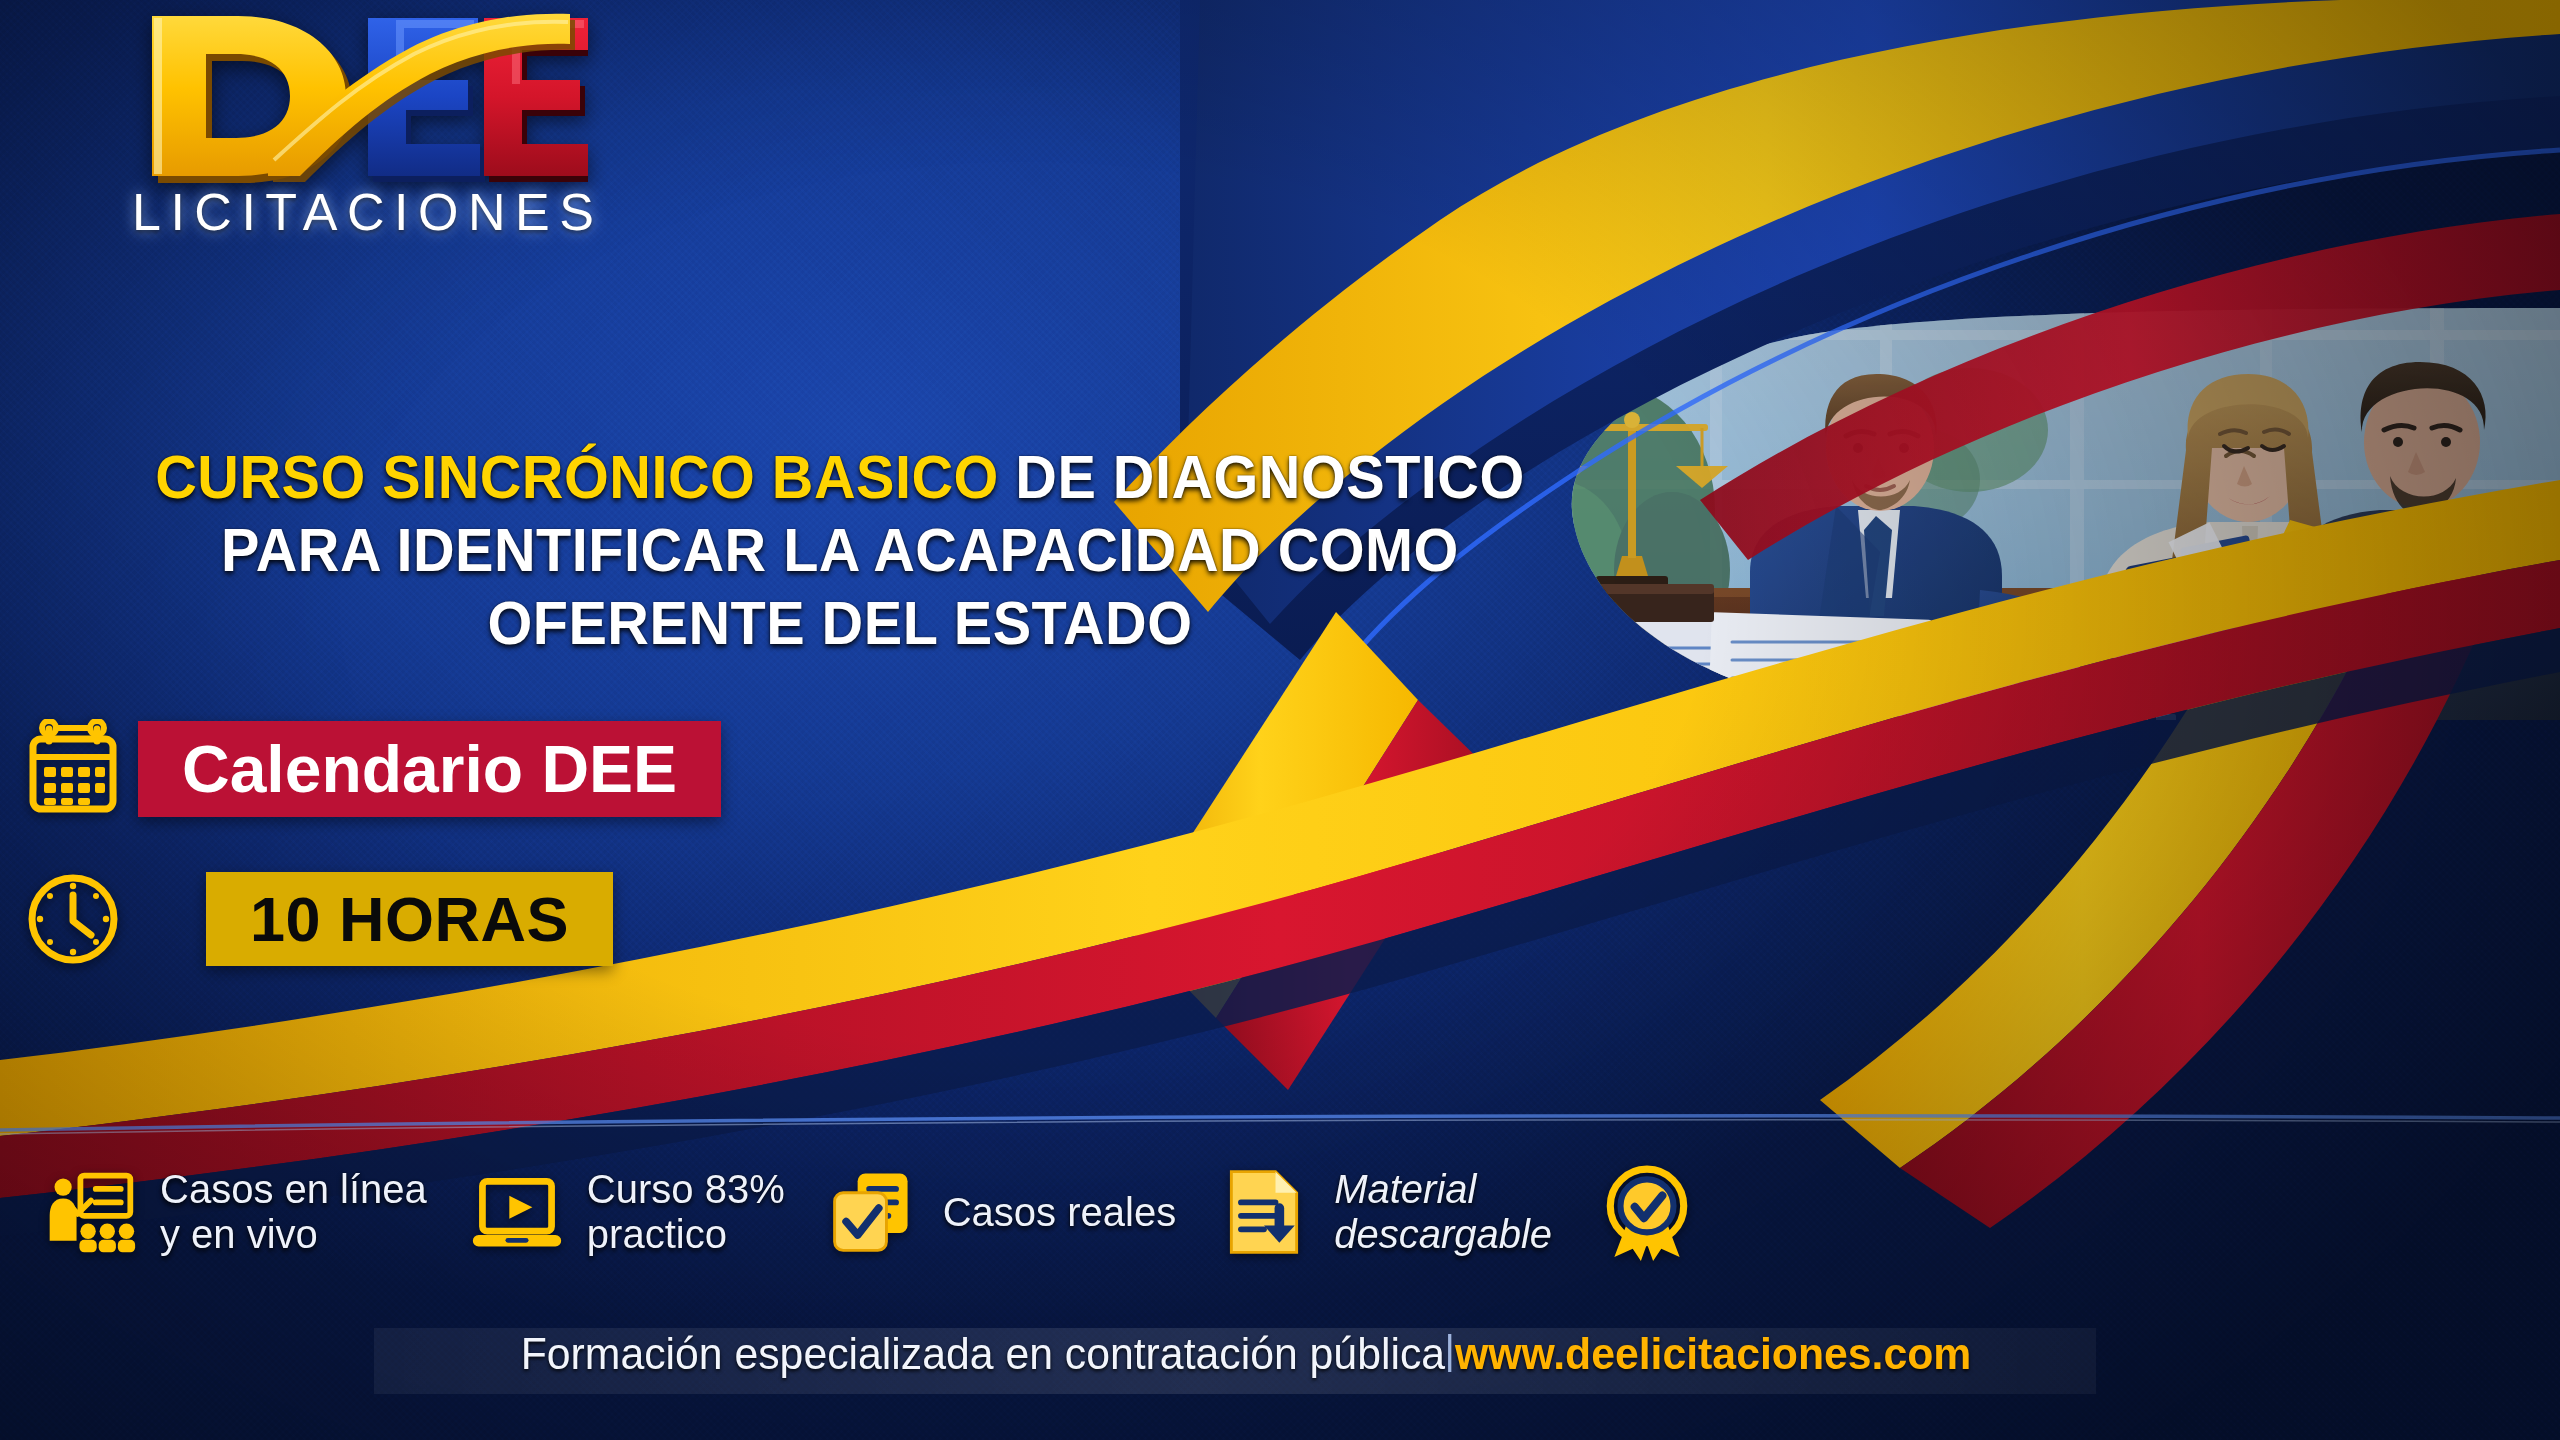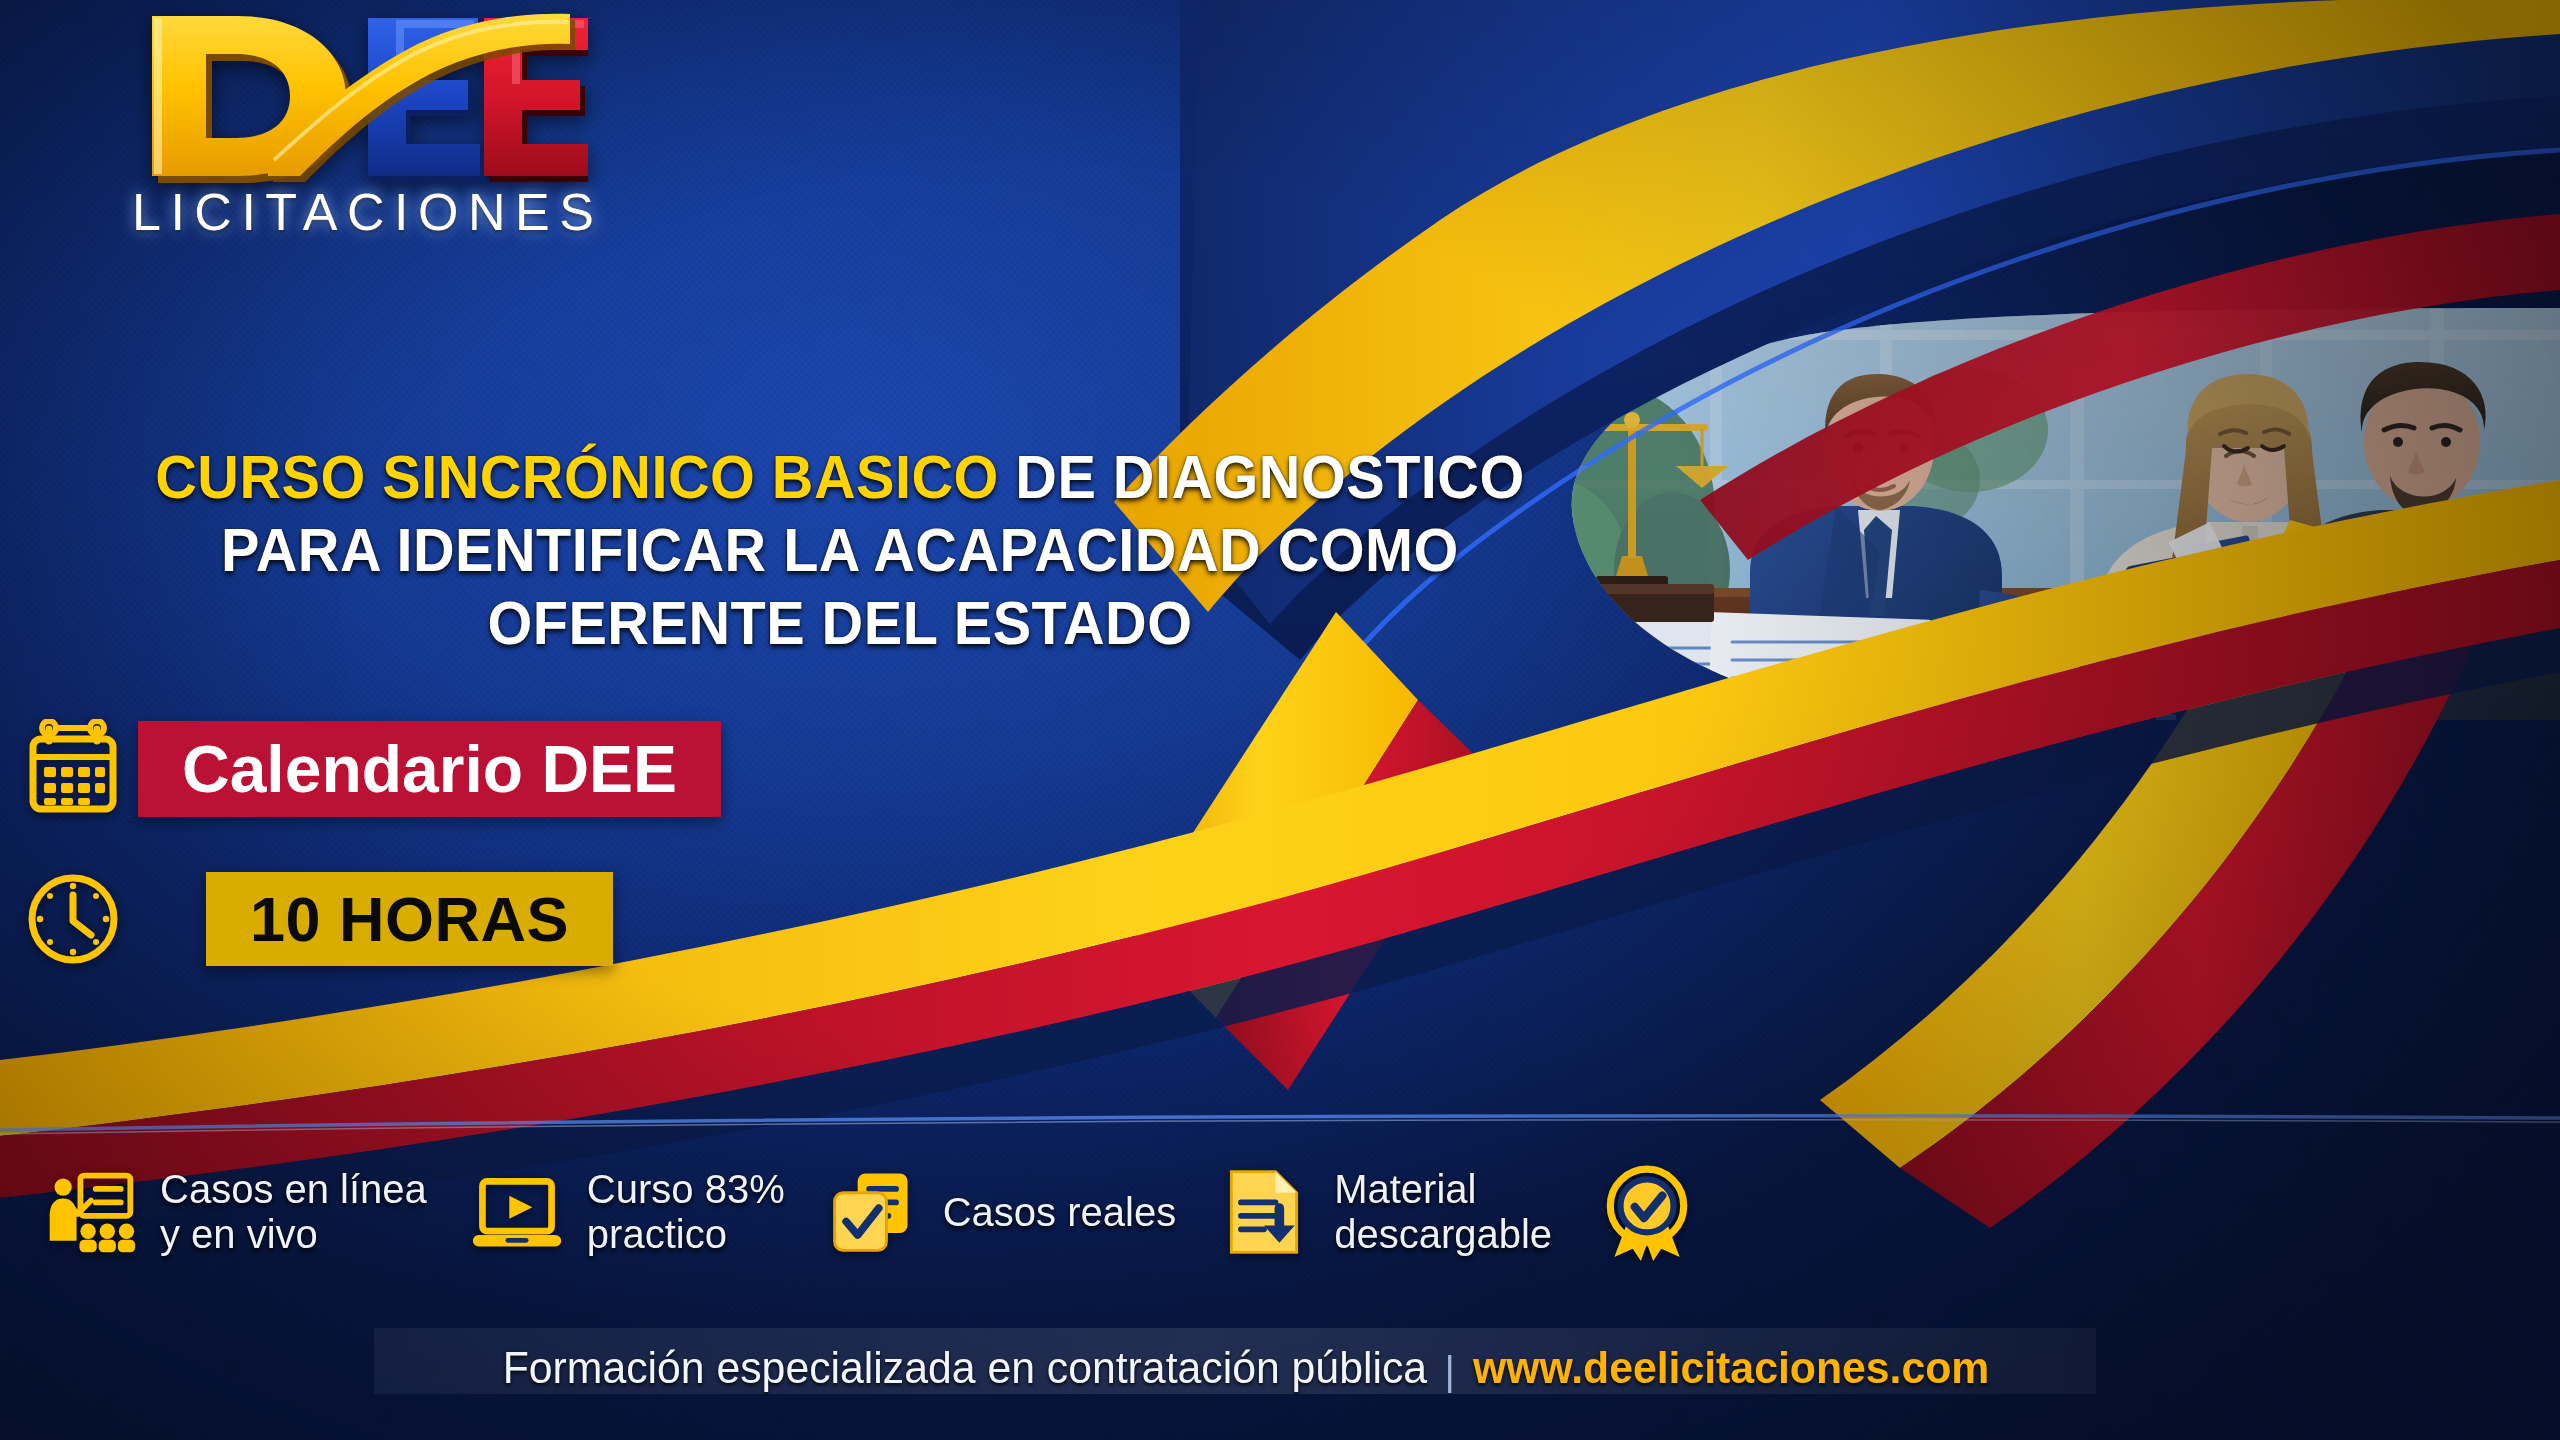--- a/index.html
+++ b/index.html
@@ -55,21 +55,21 @@
   #features{position:absolute;left:0;top:1128px;width:2560px;height:168px;
     display:flex;align-items:center;padding-left:42px;box-sizing:border-box;}
   .feature{display:flex;align-items:center;}
   .feature-icon{flex:0 0 auto;display:flex;align-items:center;justify-content:center;
     filter:drop-shadow(0 3px 5px rgba(0,0,0,.55));}
   .feature-label{color:#eef2fb;font-size:40px;line-height:1.12;margin-left:22px;white-space:pre-line;
     text-shadow:0 3px 5px rgba(0,0,0,.9),0 0 2px rgba(0,0,0,.7);}
 
   
   #footer{position:absolute;left:374px;top:1328px;width:1722px;height:66px;
-    display:flex;align-items:flex-end;justify-content:center;gap:18px;
+    display:flex;align-items:flex-start;justify-content:center;
     background:linear-gradient(90deg,rgba(255,255,255,.055),rgba(255,255,255,.11) 48%,rgba(255,255,255,.045));}
   #footer-tagline{color:#f2f5fc;font-size:45px;white-space:nowrap;
     text-shadow:0 2px 4px rgba(0,0,0,.9);transform:scaleX(.95);transform-origin:100% 50%;}
   #footer-sep{color:#9fb4dd;font-size:40px;}
   #footer-url{color:#ffb300;font-size:45px;white-space:nowrap;font-weight:bold;
     text-shadow:0 2px 4px rgba(0,0,0,.9);transform:scaleX(.95);transform-origin:0% 50%;}
 
   
   #photo{position:absolute;left:1280px;top:180px;width:1280px;height:540px;}
 </style>
@@ -475,21 +475,21 @@
               <path d="M46,40 H74"></path>
               <path d="M46,54 H66"></path>
           </g>
           <rect x="10" y="30" width="54" height="60" rx="9" fill="#ffd451" stroke="#e8a400" stroke-width="3"></rect>
           <path d="M22,60 l12,14 22,-28" stroke="#12306e" stroke-width="8" fill="none" stroke-linecap="round" stroke-linejoin="round"></path>
         </svg>
       </span>
       <span class="feature-label">Casos reales</span>
     </div>
 
-    <div class="feature" style="margin-right:44px;">
+    <div class="feature" style="margin-right:44px;font-style:italic;">
       <span class="feature-icon">
         <svg width="96" height="96" viewBox="0 0 100 100">
           <path d="M16,8 H62 L84,30 V92 H16 Z" fill="#ffd451" stroke="#e8a400" stroke-width="3"></path>
           <path d="M62,8 L62,30 L84,30 Z" fill="#fff0b0"></path>
           <g stroke="#12306e" stroke-width="6" stroke-linecap="round">
             <path d="M26,40 H62"></path>
               <path d="M26,54 H62"></path>
               <path d="M26,68 H50"></path>
           </g>
           <path d="M66,46 V74" stroke="#12306e" stroke-width="10" stroke-linecap="round"></path>

